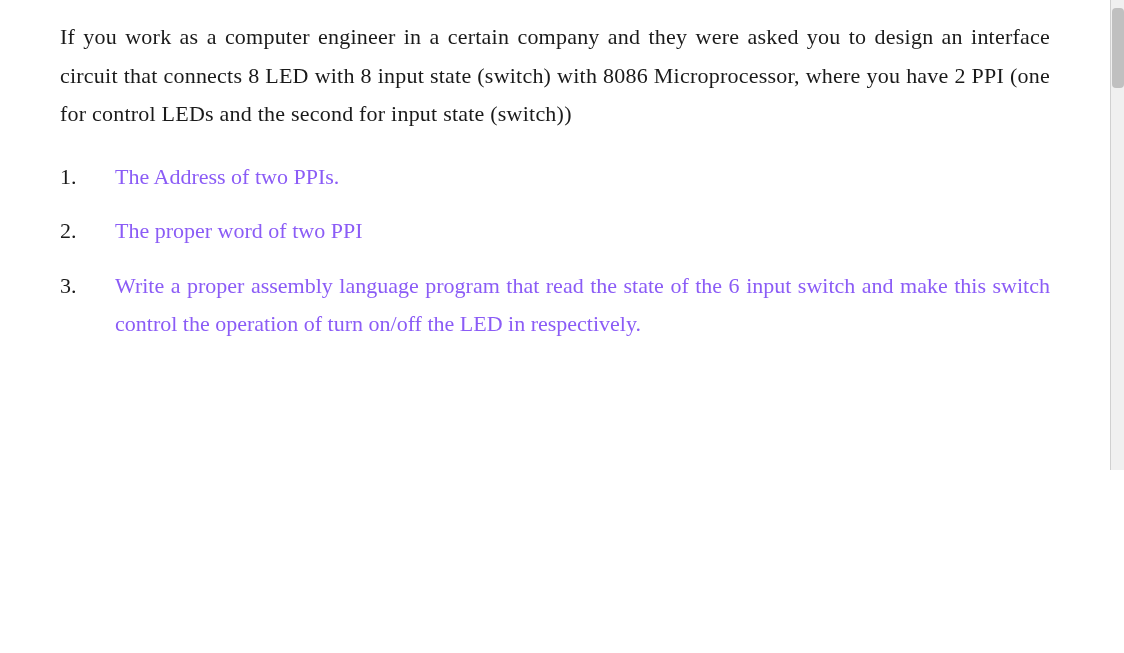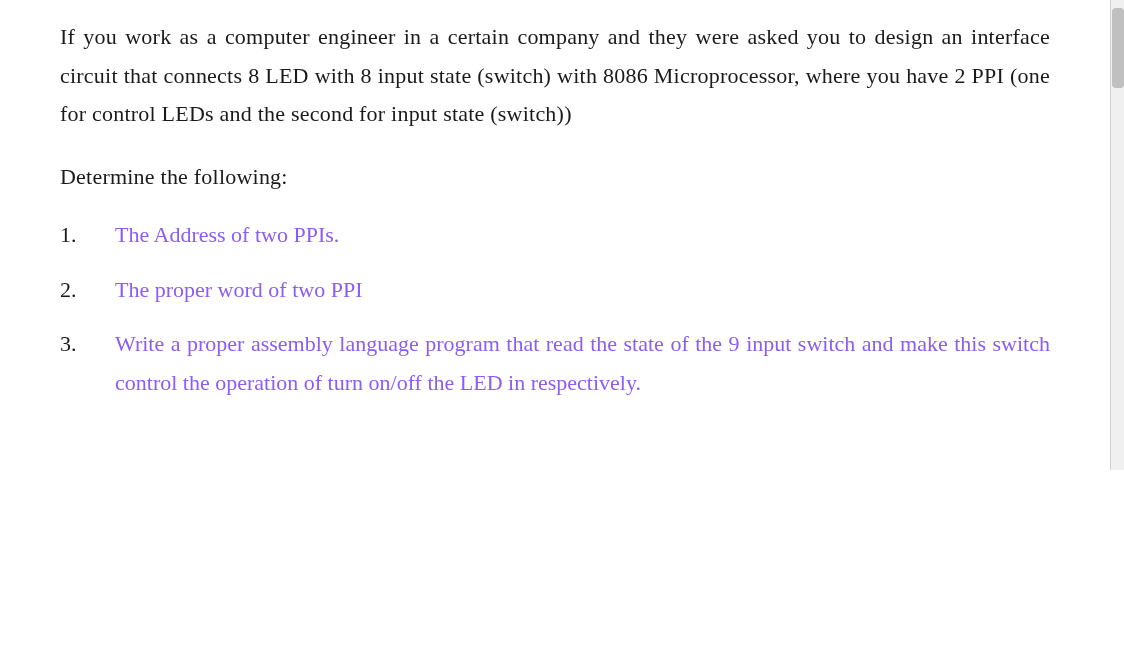--- a/index.html
+++ b/index.html
@@ -108,37 +108,36 @@
     }
   </style>
 </head>
 <body>
 
 <div class="page-container">
   <div class="content-area">
 
     <p class="paragraph paragraph-intro">If you work as a computer engineer in a certain company and they were asked you to design an interface circuit that connects 8 LED with 8 input state (switch) with 8086 Microprocessor, where you have 2 PPI (one for control LEDs and the second for input state (switch))</p>
 
-    <p class="paragraph paragraph-determine">Determine the following:</p>
 
     <div class="list-section">
 
       <div class="list-item">
         <span class="list-item-number">1.</span>
         <span class="list-item-text">The Address of two PPIs.</span>
       </div>
 
       <div class="list-item">
         <span class="list-item-number">2.</span>
         <span class="list-item-text">The proper word of two PPI</span>
       </div>
 
       <div class="list-item-3">
         <span class="list-item-number">3.</span>
-        <span class="list-item-text">Write a proper assembly language program that read the state of the 9 input switch and make this switch control the operation of turn on/off the LED in respectively.</span>
+        <span class="list-item-text">Write a proper assembly language program that read the state of the 6 input switch and make this switch control the operation of turn on/off the LED in respectively.</span>
       </div>
 
     </div>
   </div>
 
   <div class="scrollbar">
     <div class="scrollbar-thumb"></div>
   </div>
 </div>
 

